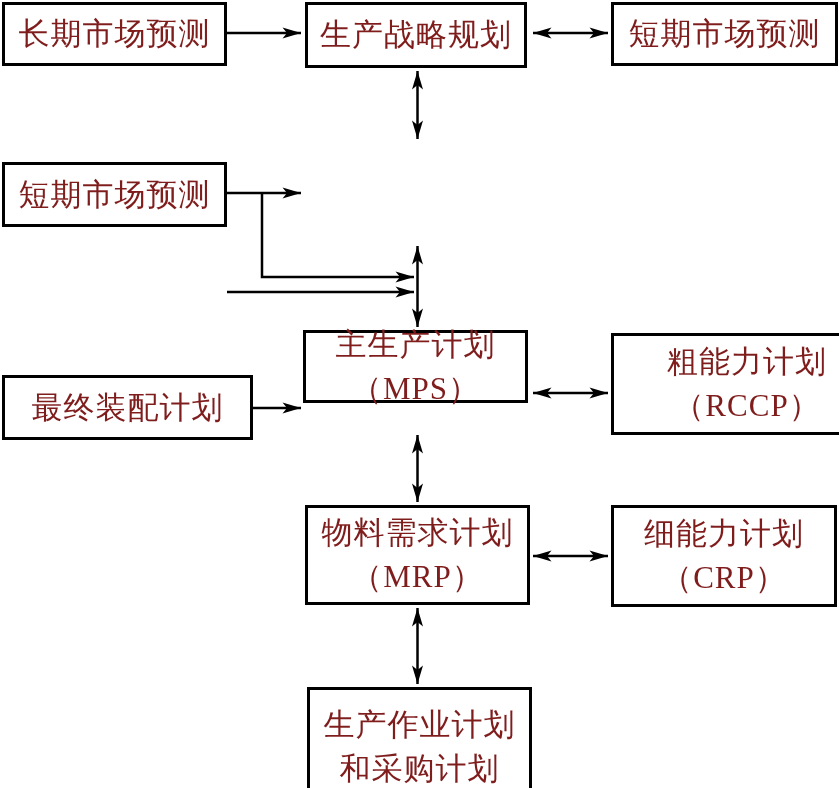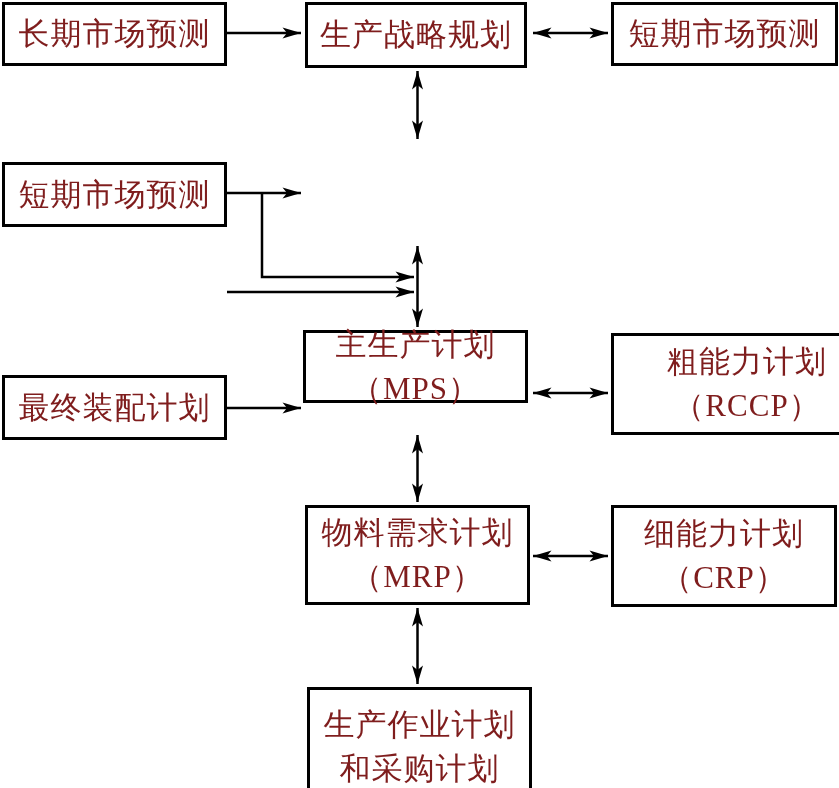--- a/index.html
+++ b/index.html
@@ -83,21 +83,21 @@
   <div class="node" style="left:303px; top:330px; width:225px; height:73px">
     <span>主生产计划</span>
     <span>（MPS）</span>
   </div>
 
   <div class="node" style="left:611px; top:333px; width:272px; height:102px">
     <span>粗能力计划</span>
     <span>（RCCP）</span>
   </div>
 
-  <div class="node" style="left:2px; top:375px; width:225px; height:65px">
+  <div class="node" style="left:2px; top:375px; width:251px; height:65px">
     <span>最终装配计划</span>
   </div>
 
   <div class="node" style="left:305px; top:505px; width:225px; height:100px">
     <span>物料需求计划</span>
     <span>（MRP）</span>
   </div>
 
   <div class="node" style="left:611px; top:505px; width:226px; height:102px">
     <span>细能力计划</span>

